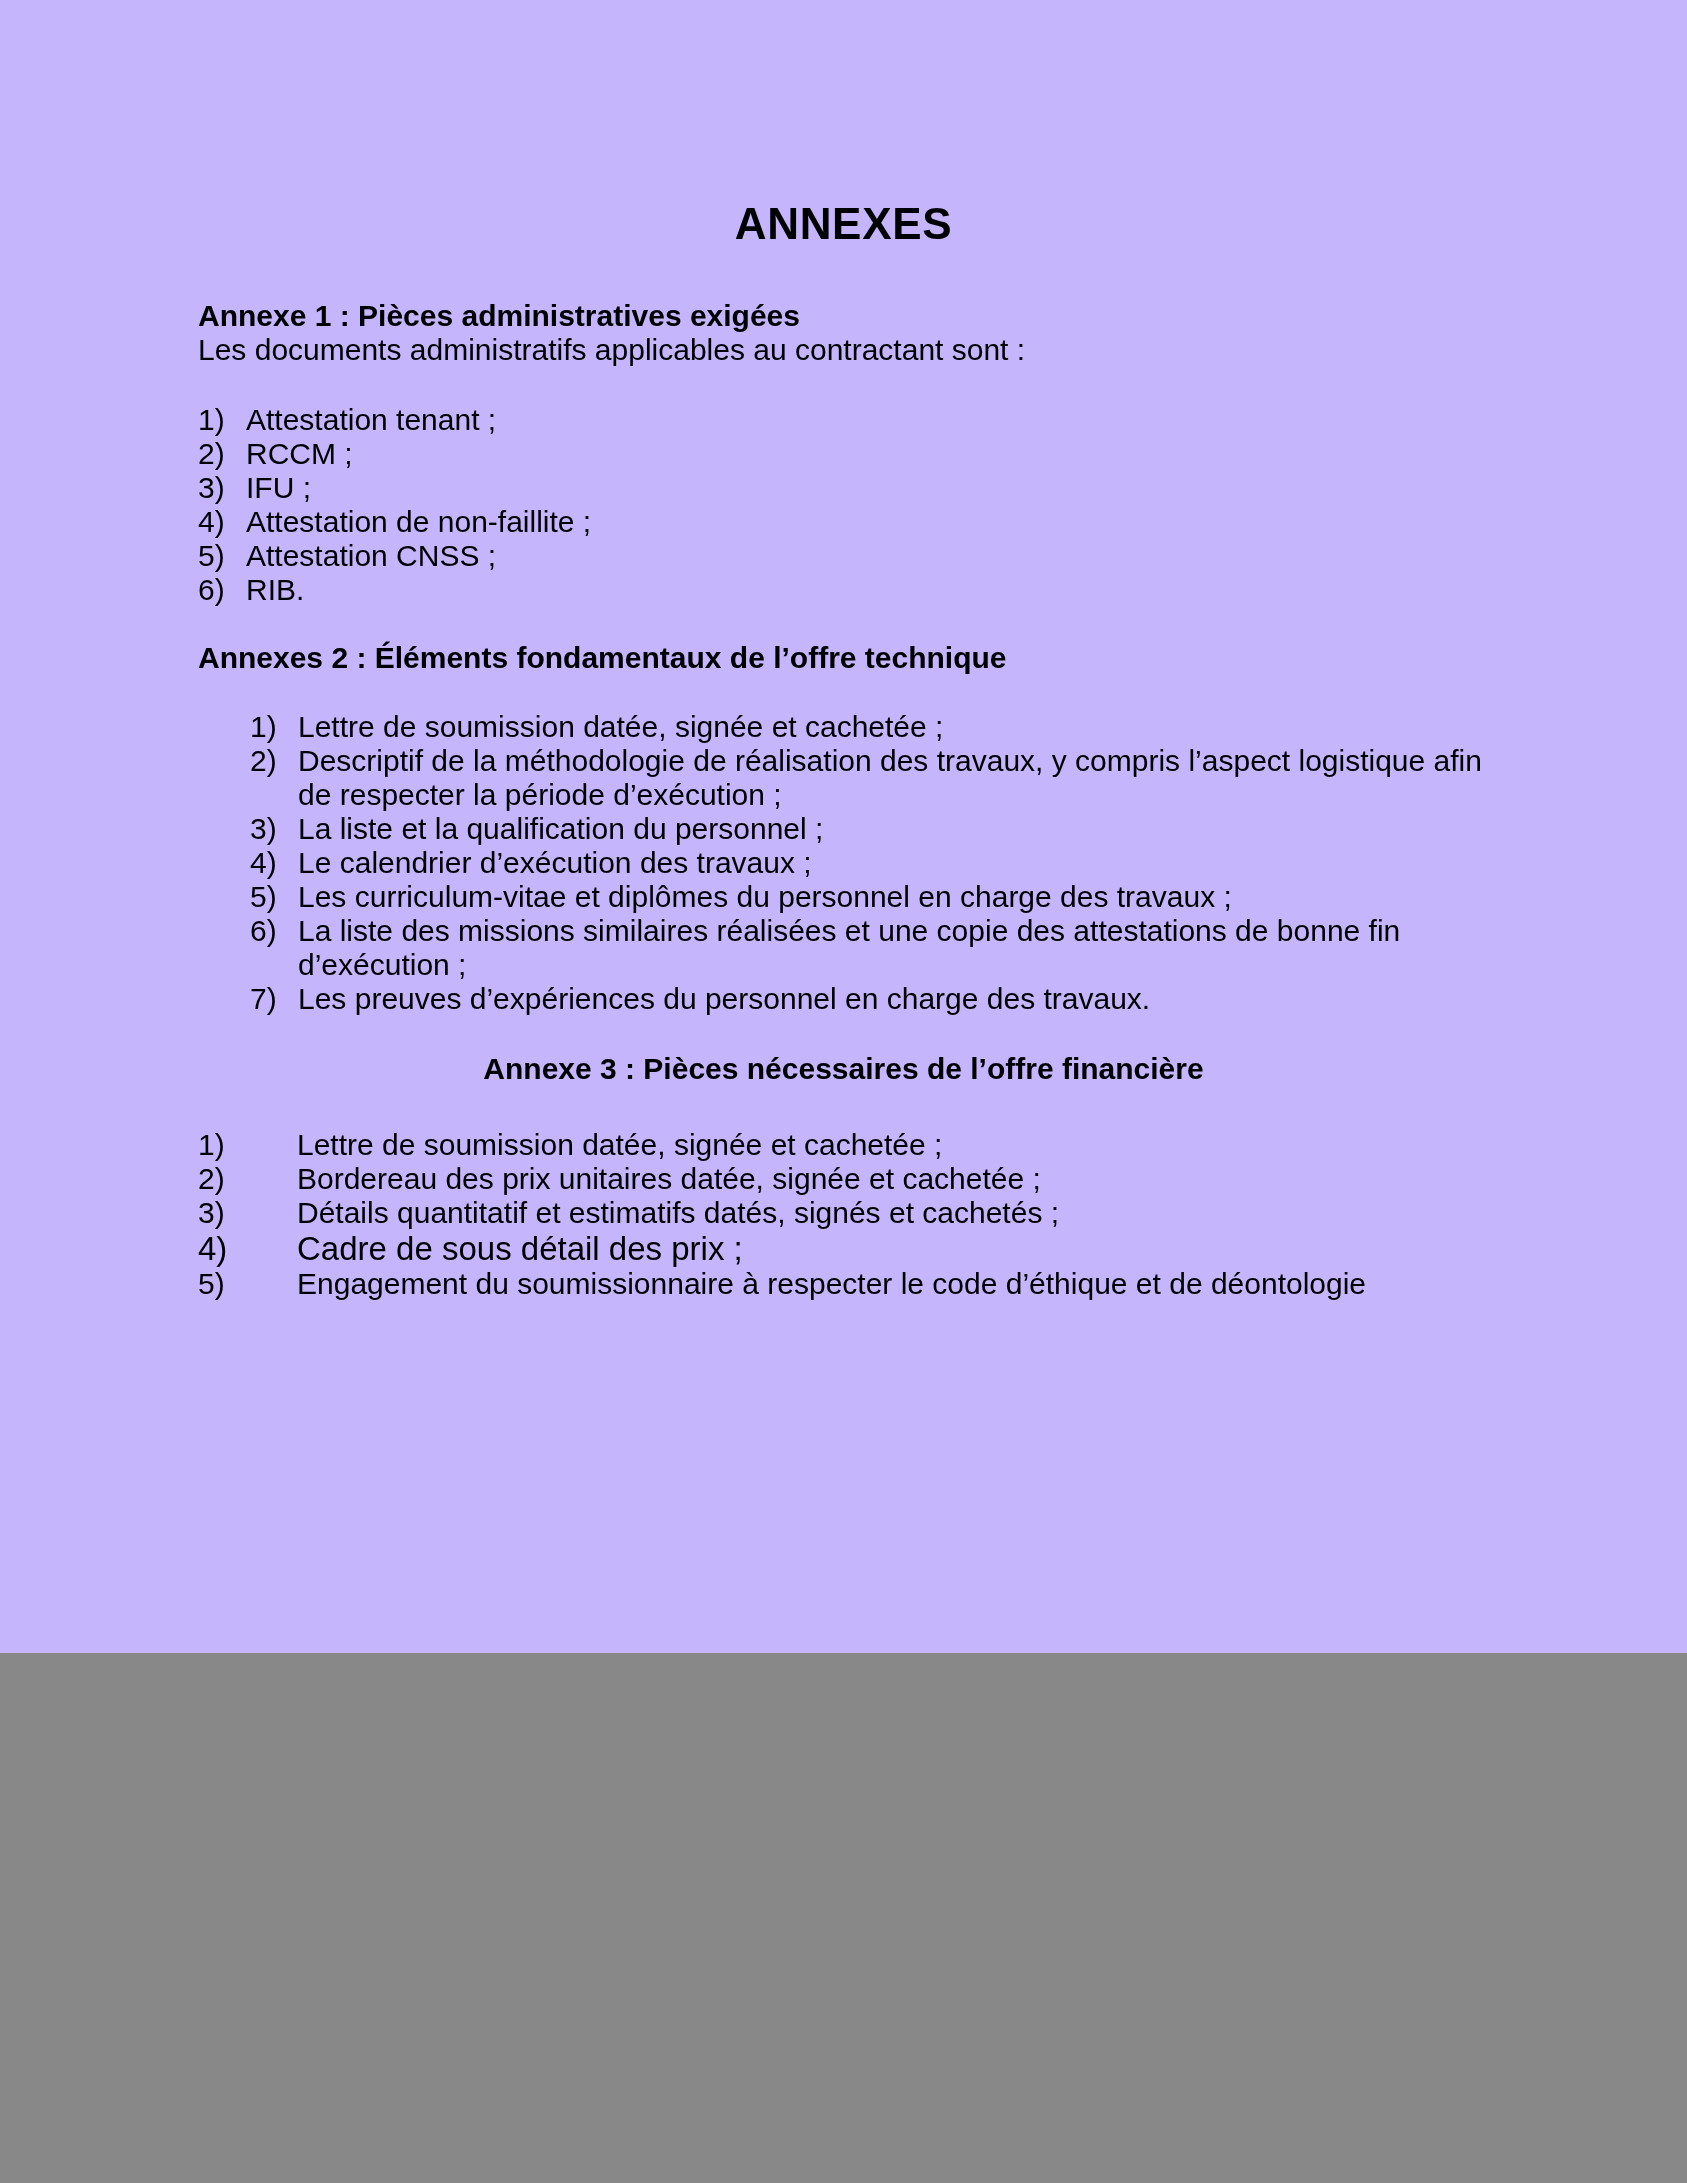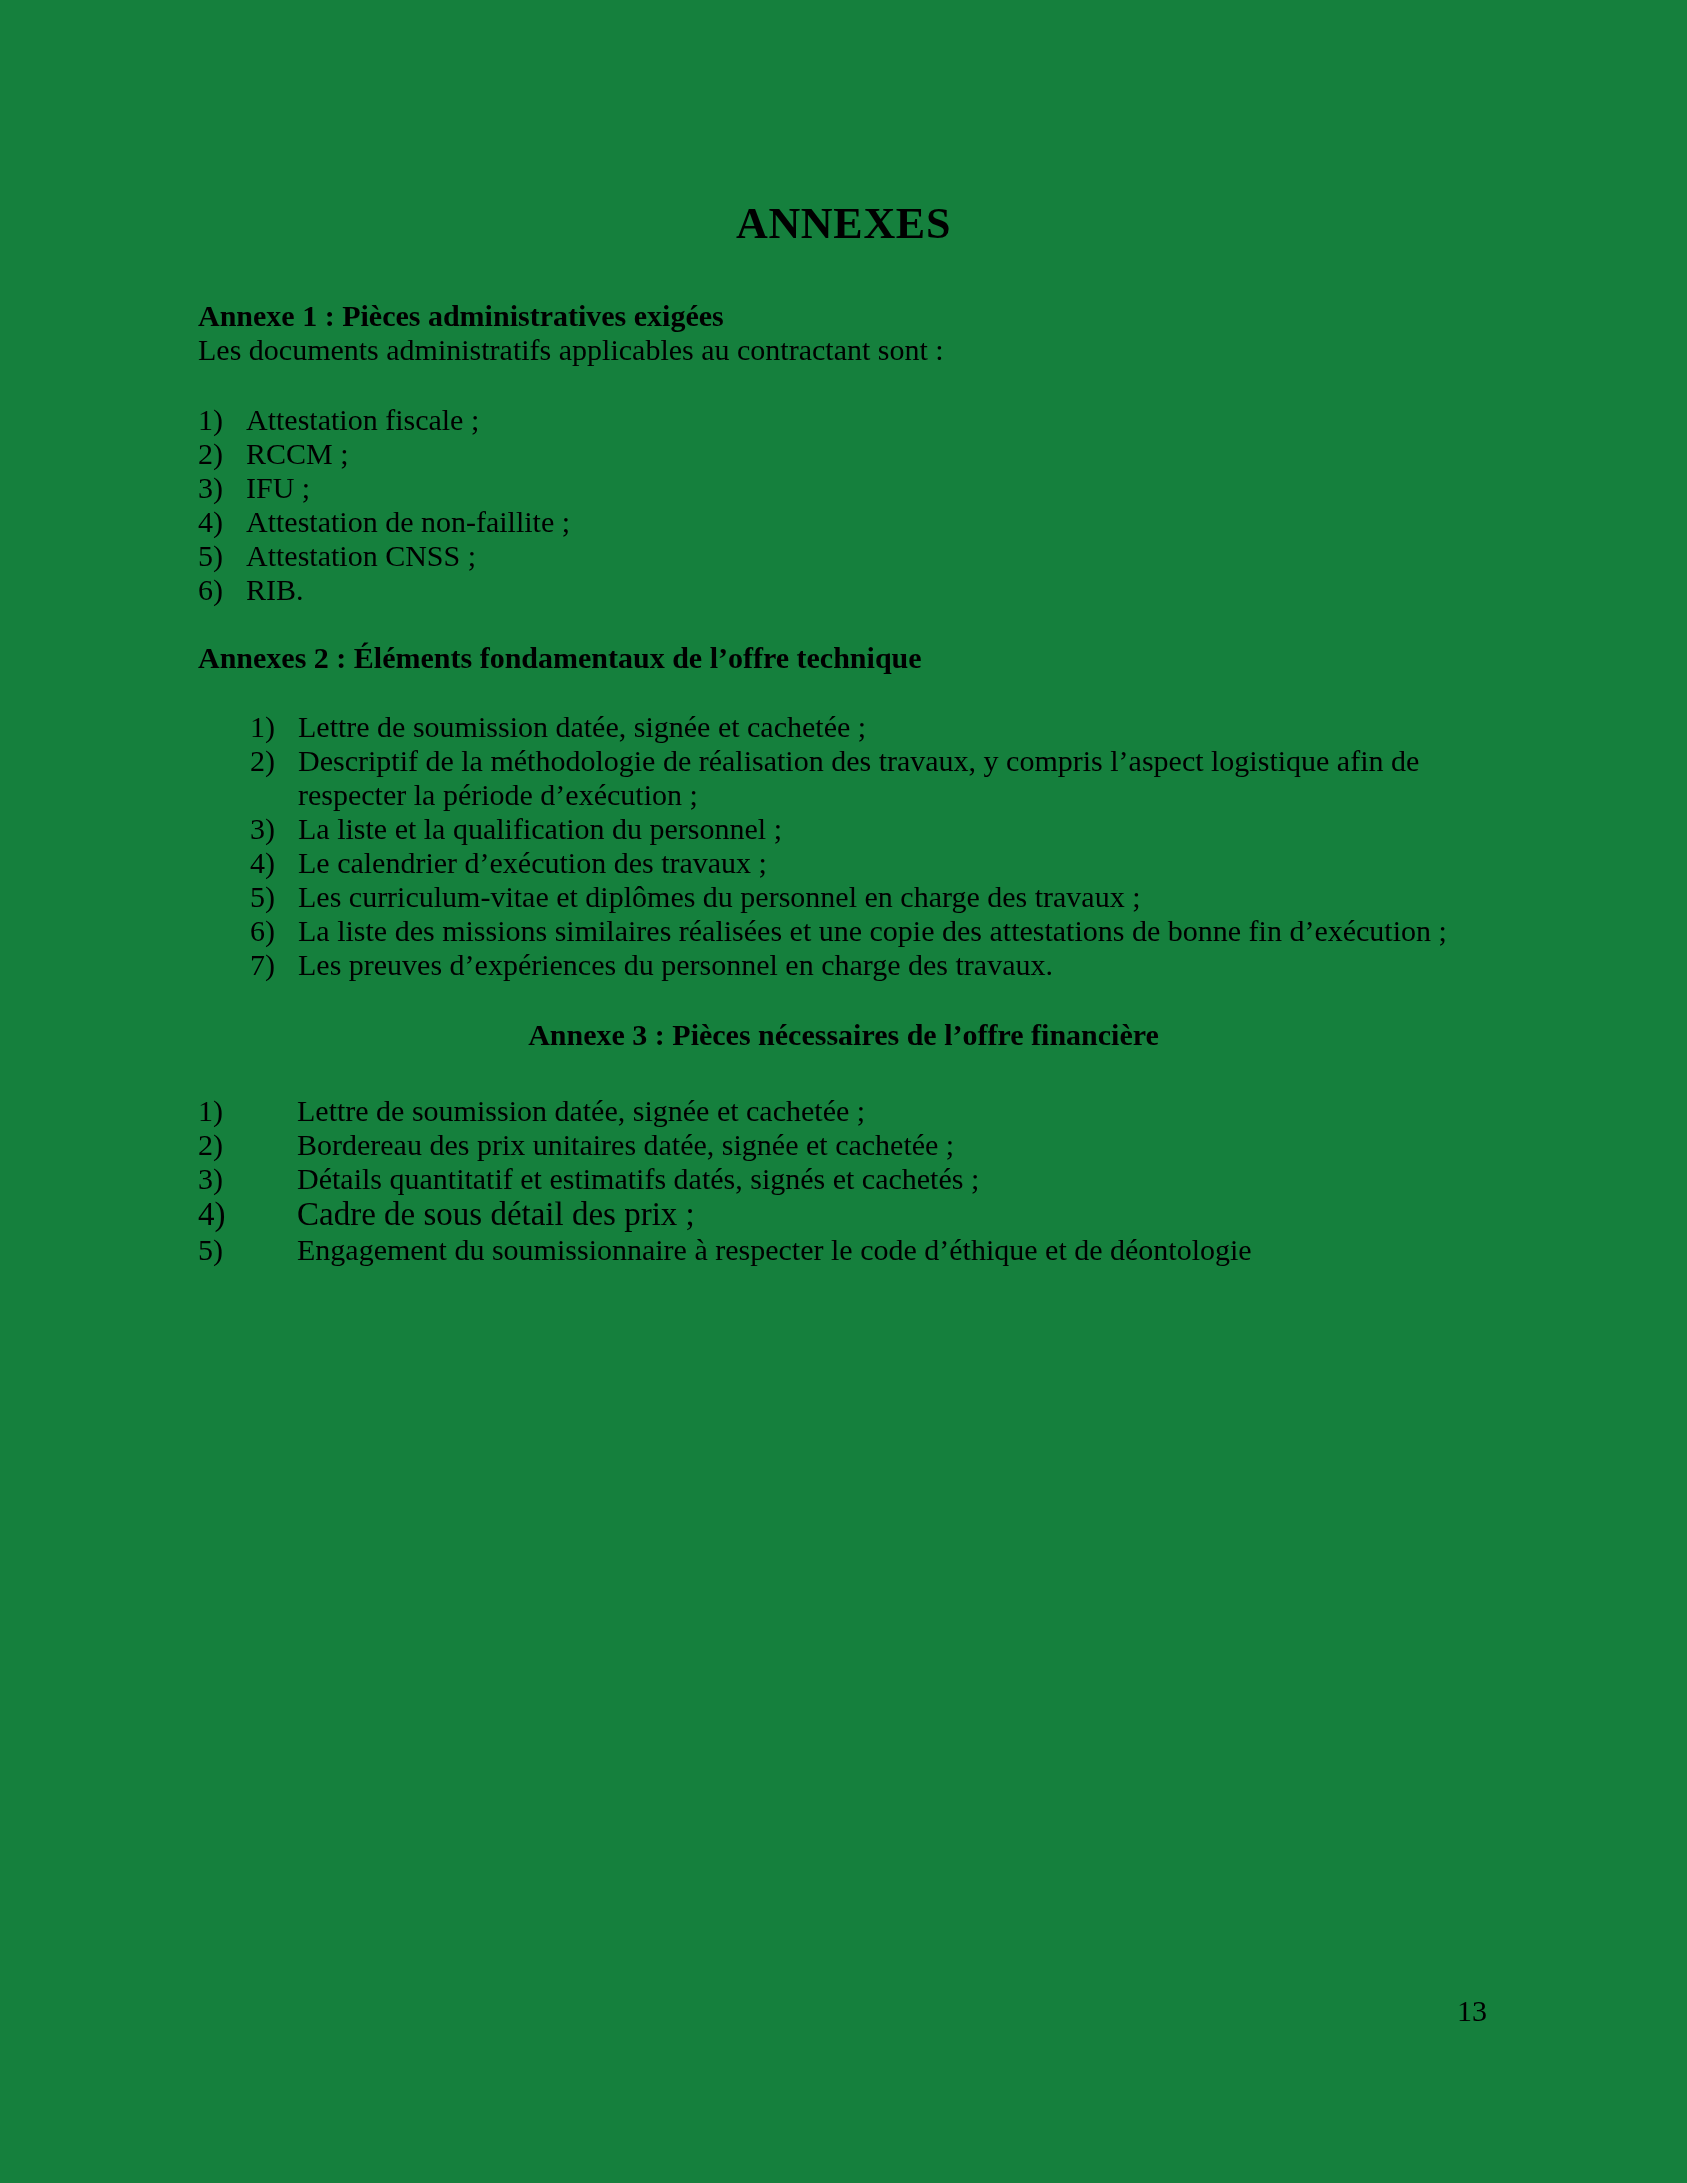--- a/index.html
+++ b/index.html
@@ -1,21 +1,21 @@
 <!DOCTYPE html>
 <html style="font-size:10.6px"><head>
 <meta charset="utf-8">
 <style>
   html,body { margin:0; padding:0; background:#888; }
   .page {
     position:relative;
     width:1687px;
-    height:2183px;
-    background:#15803d;
-    font-family:Liberation Serif, serif;
+    height:1653px;
+    background:#c4b5fd;
+    font-family:Liberation Sans, sans-serif;
     color:#000000;
     box-sizing:border-box;
     overflow:hidden;
   }
   .content {
     padding:200px 198px 0 198px;
   }
   .doc-title {
     font-size:44px;
     font-weight:bold;
@@ -67,21 +67,21 @@
   <div class="content">
 
     <div class="doc-title">ANNEXES</div>
 
     <div class="h h1">Annexe 1 : Pièces administratives exigées</div>
     <div class="p intro1">Les documents administratifs applicables au contractant sont :</div>
 
     <div class="list list1">
       <div class="li">
         <span class="num">1)</span>
-        <span class="txt">Attestation fiscale ;</span>
+        <span class="txt">Attestation tenant ;</span>
       </div>
       <div class="li">
         <span class="num">2)</span>
         <span class="txt">RCCM ;</span>
       </div>
       <div class="li">
         <span class="num">3)</span>
         <span class="txt">IFU ;</span>
       </div>
       <div class="li">

